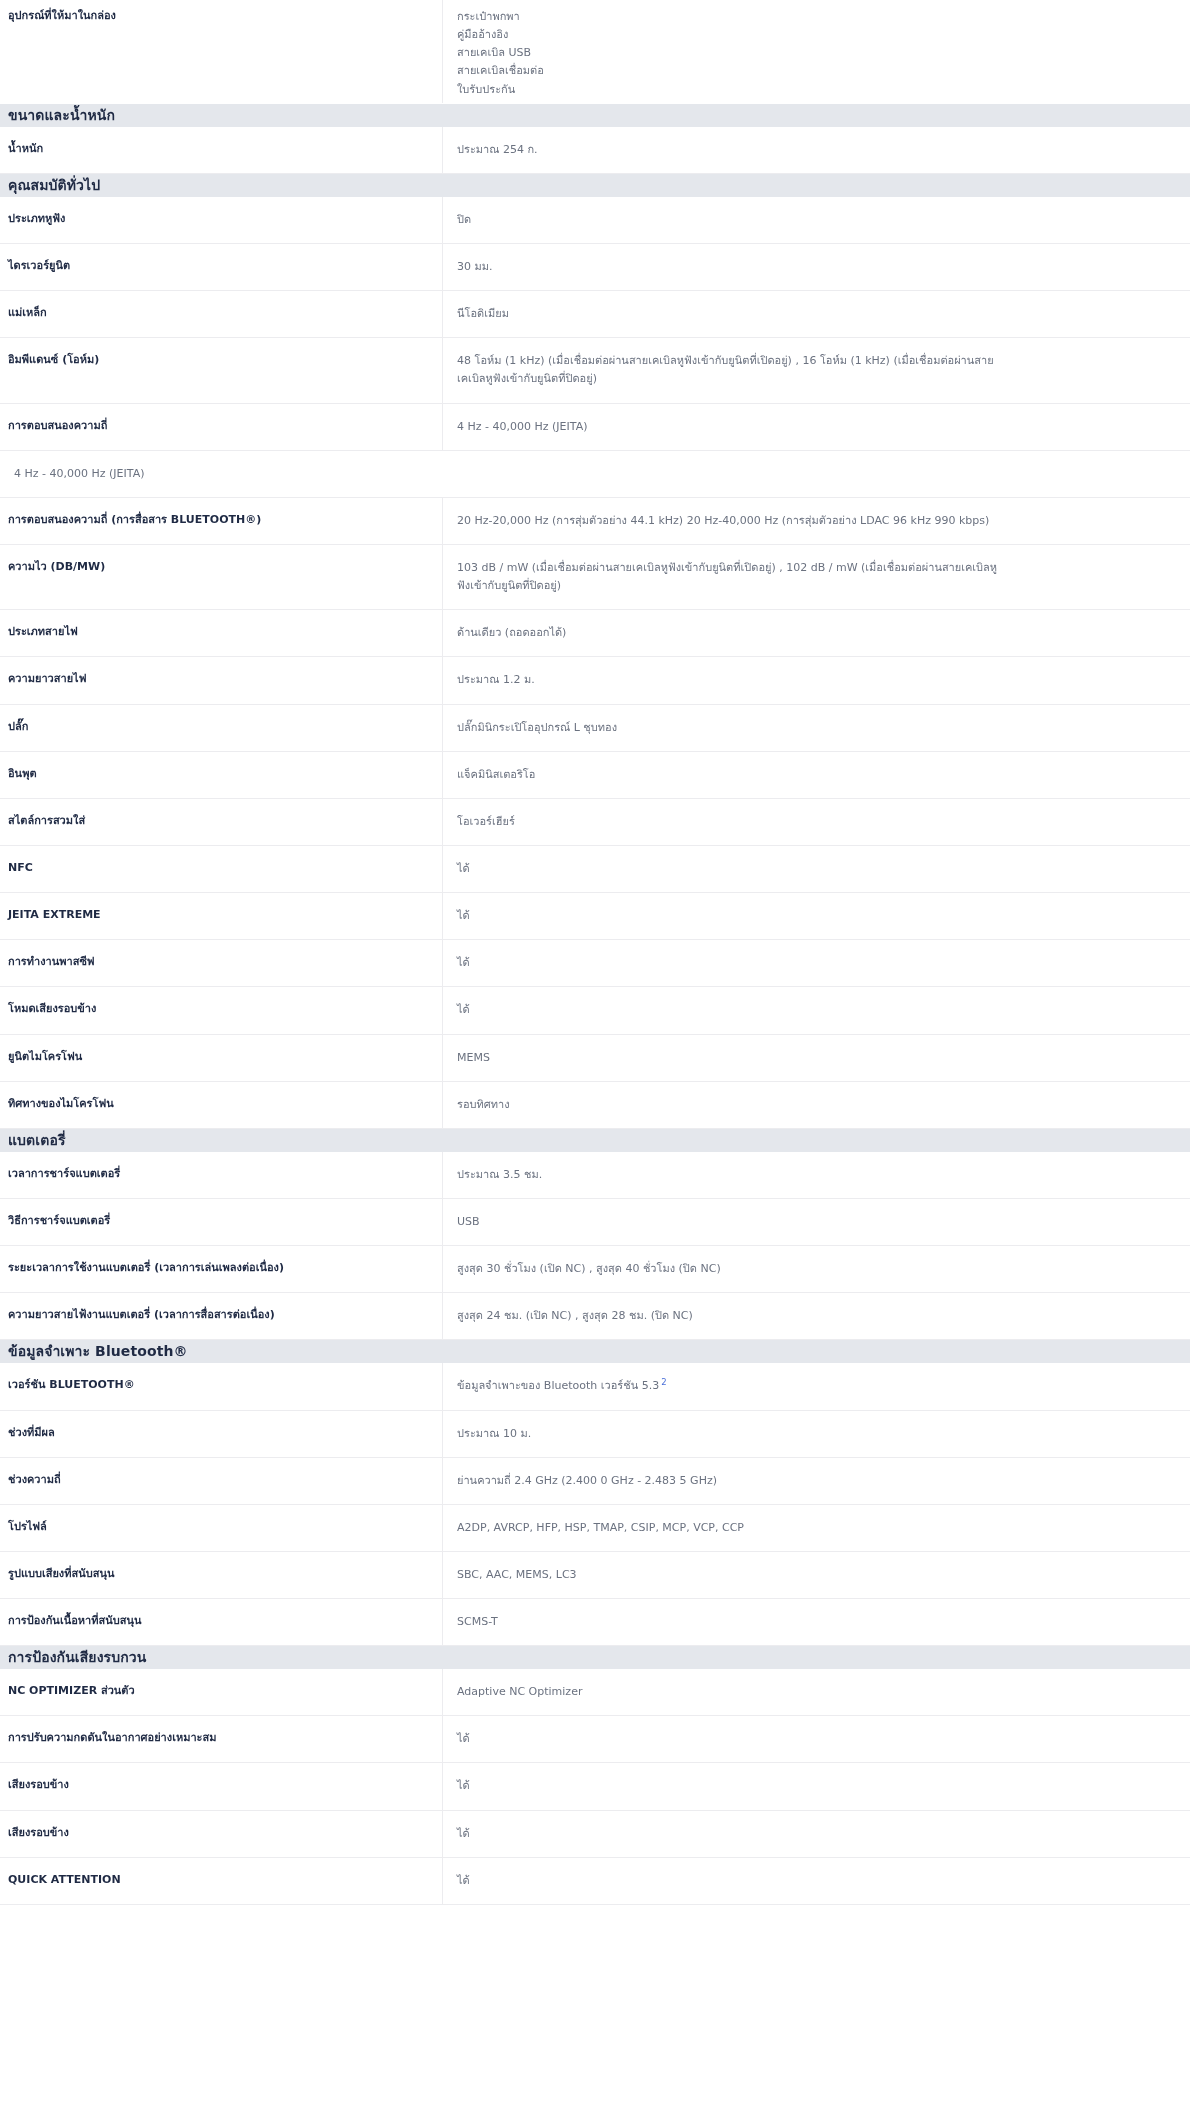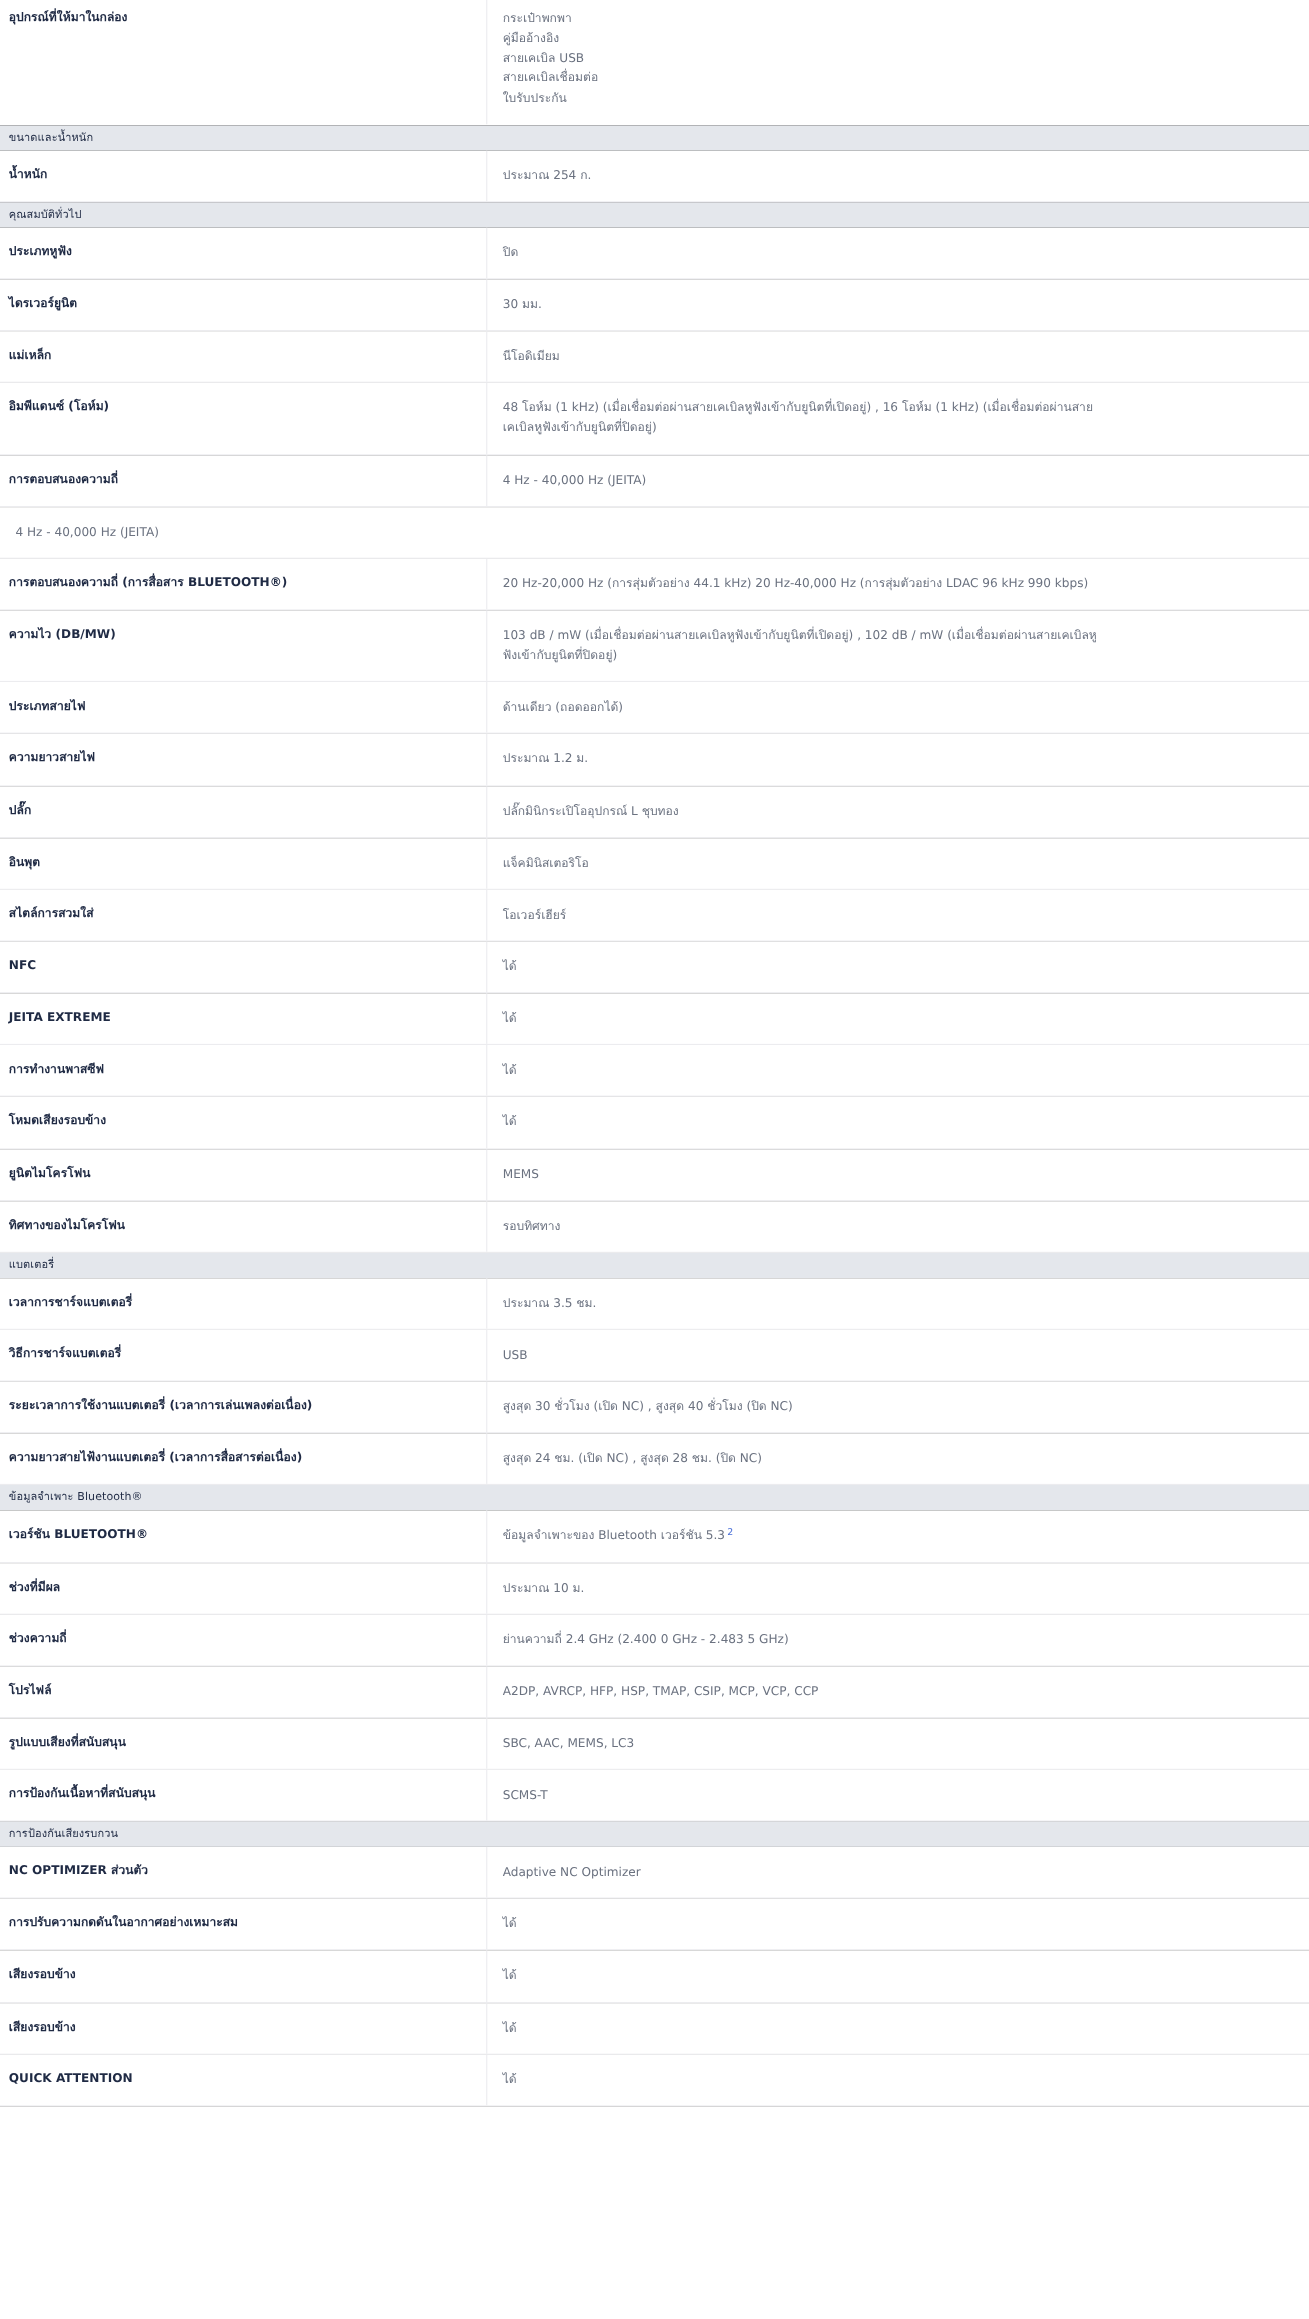--- a/index.html
+++ b/index.html
@@ -18,22 +18,22 @@
   
   .section-header {
     background: #e4e7ec;
     height: 23px;
     display: flex;
     align-items: center;
     padding: 0 0 0 8px;
     width: 1190px;
   }
   .section-header .section-title {
-    font-size: 10px;
-    font-weight: normal;
+    font-size: 14px;
+    font-weight: bold;
     color: #1f2a44;
     letter-spacing: 0.1px;
     line-height: 23px;
   }
 
   
   .spec-row {
     display: flex;
     width: 1190px;
     border-bottom: 1px solid #ececef;
@@ -62,21 +62,21 @@
   .cell-value sup {
     color: #4a6fd8;
     font-size: 8.5px;
     vertical-align: super;
     line-height: 0;
     padding-left: 2px;
   }
 
   
   .row-accessories .cell-label { padding-top: 8px; }
-  .row-accessories .cell-value { padding-top: 8px; padding-bottom: 14px; }
+  .row-accessories .cell-value { padding-top: 8px; padding-bottom: 4px; }
   .row-accessories { border-bottom: 1px solid transparent; min-height: 88px; }
 </style>
 </head>
 <body>
 
 <div class="spec-table" id="spec-table">
     <div class="spec-row row-accessories">
       <div class="cell-label">อุปกรณ์ที่ให้มาในกล่อง</div>
       <div class="cell-value">
         <span class="line">กระเป๋าพกพา</span>

